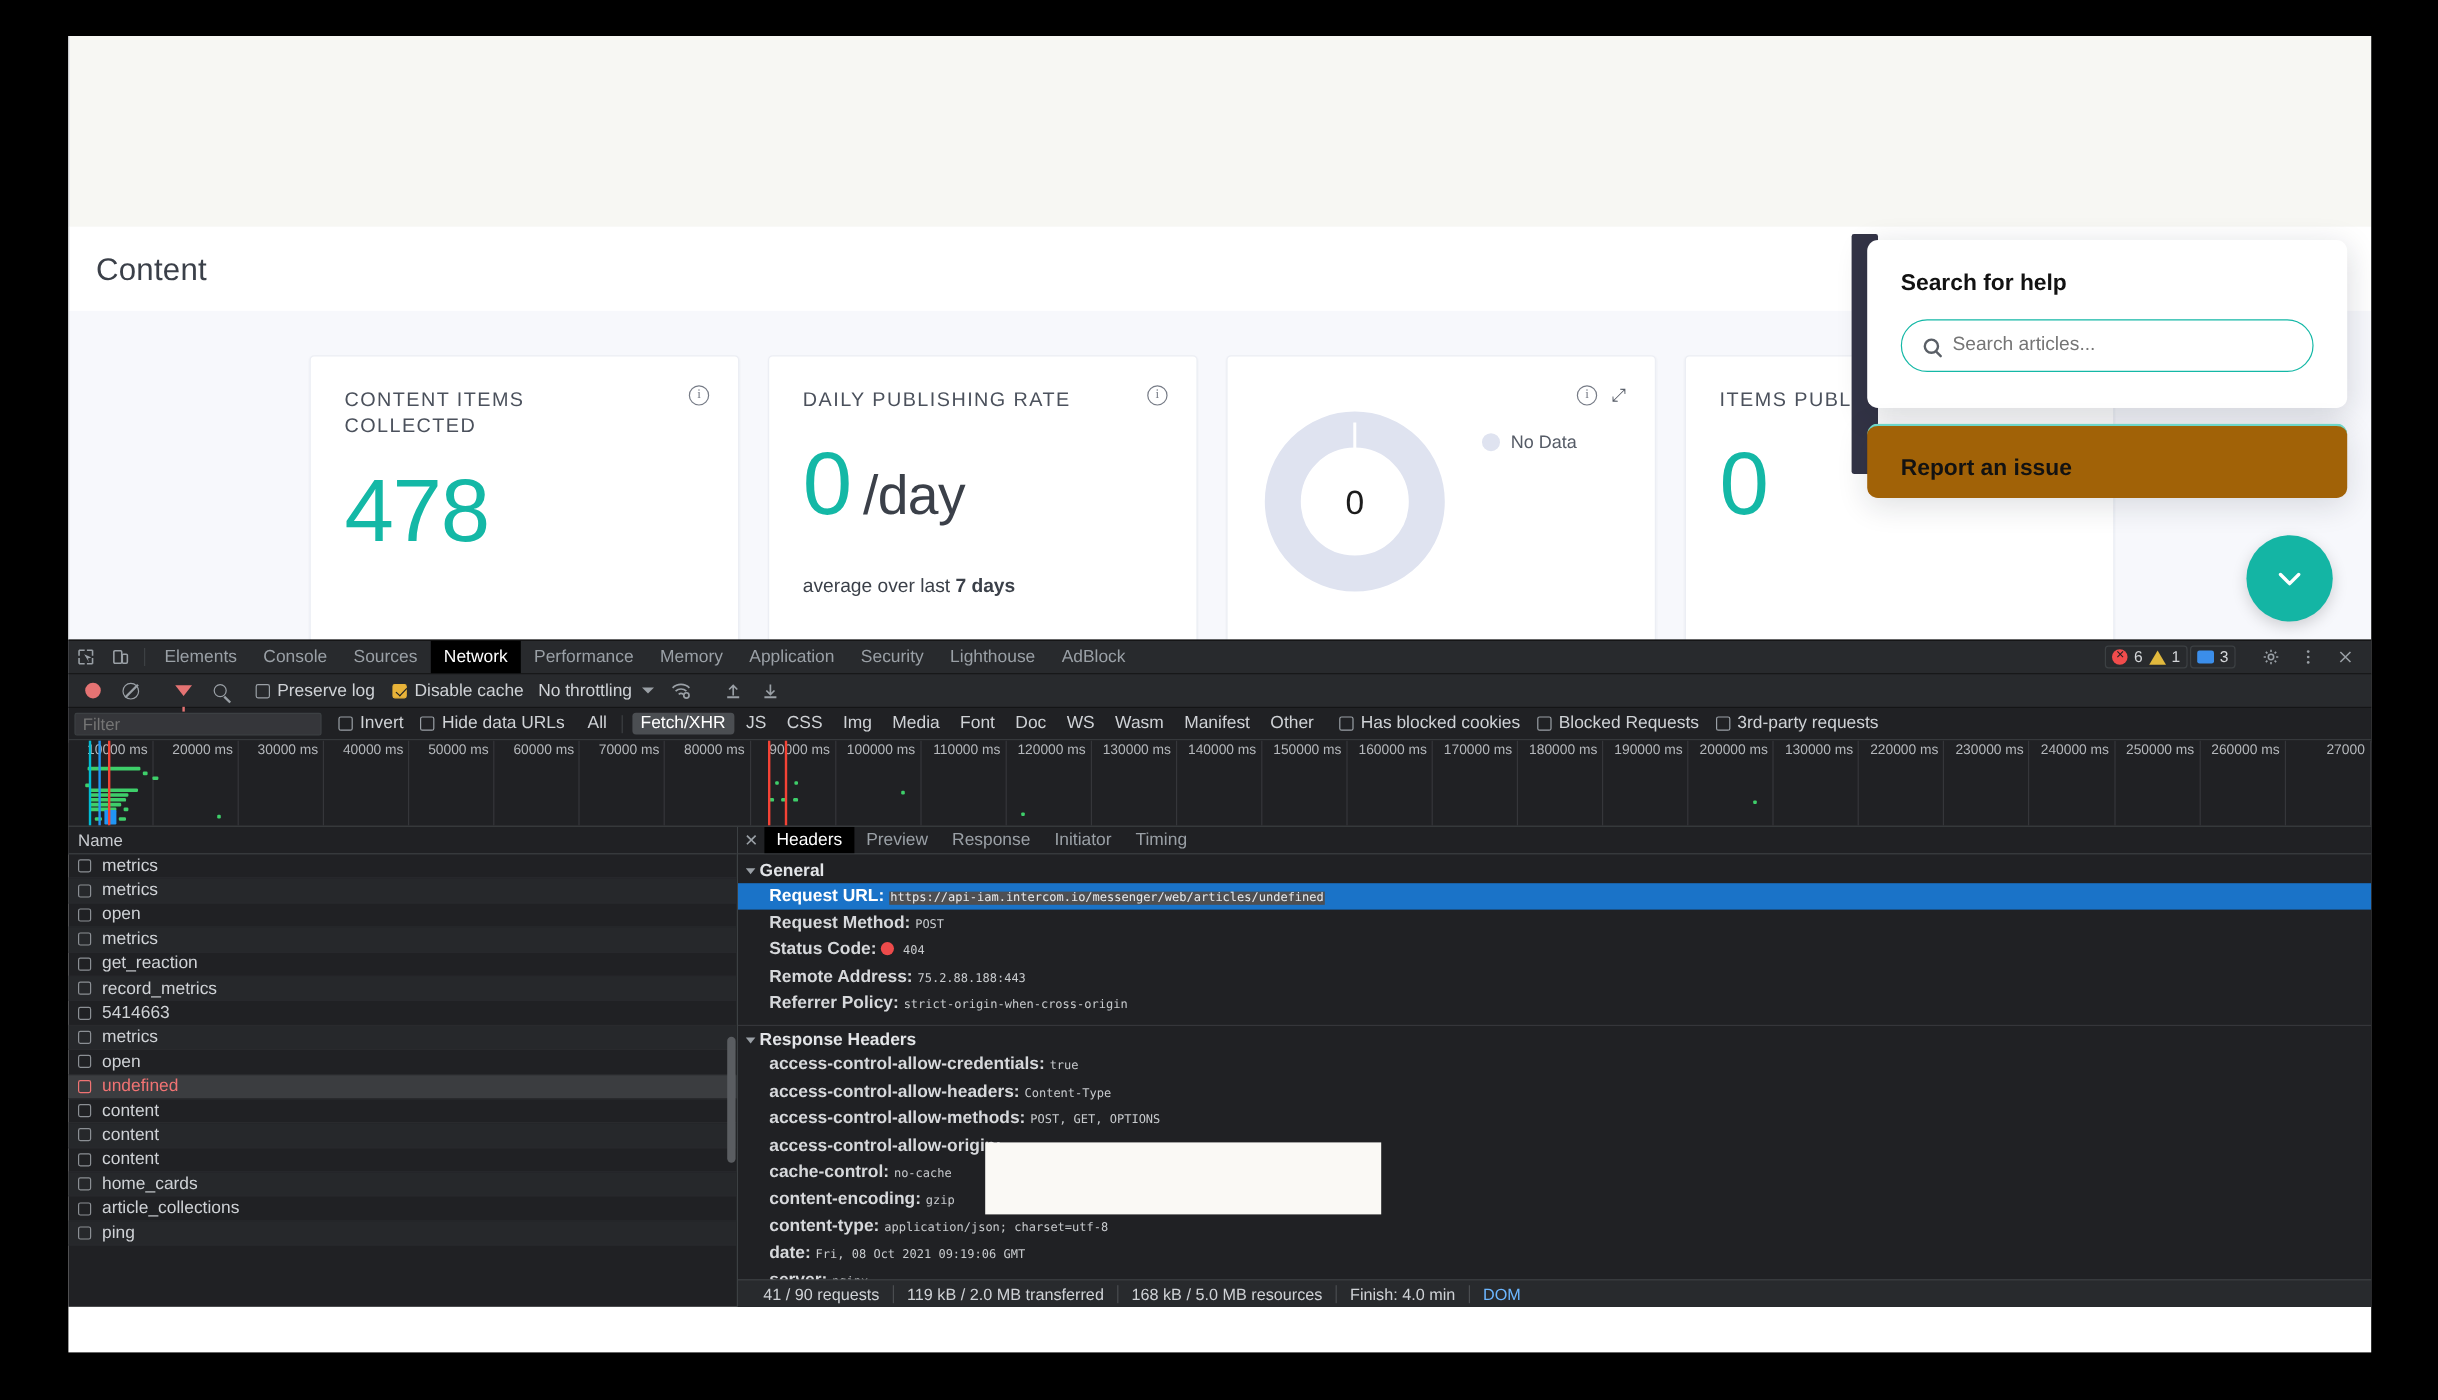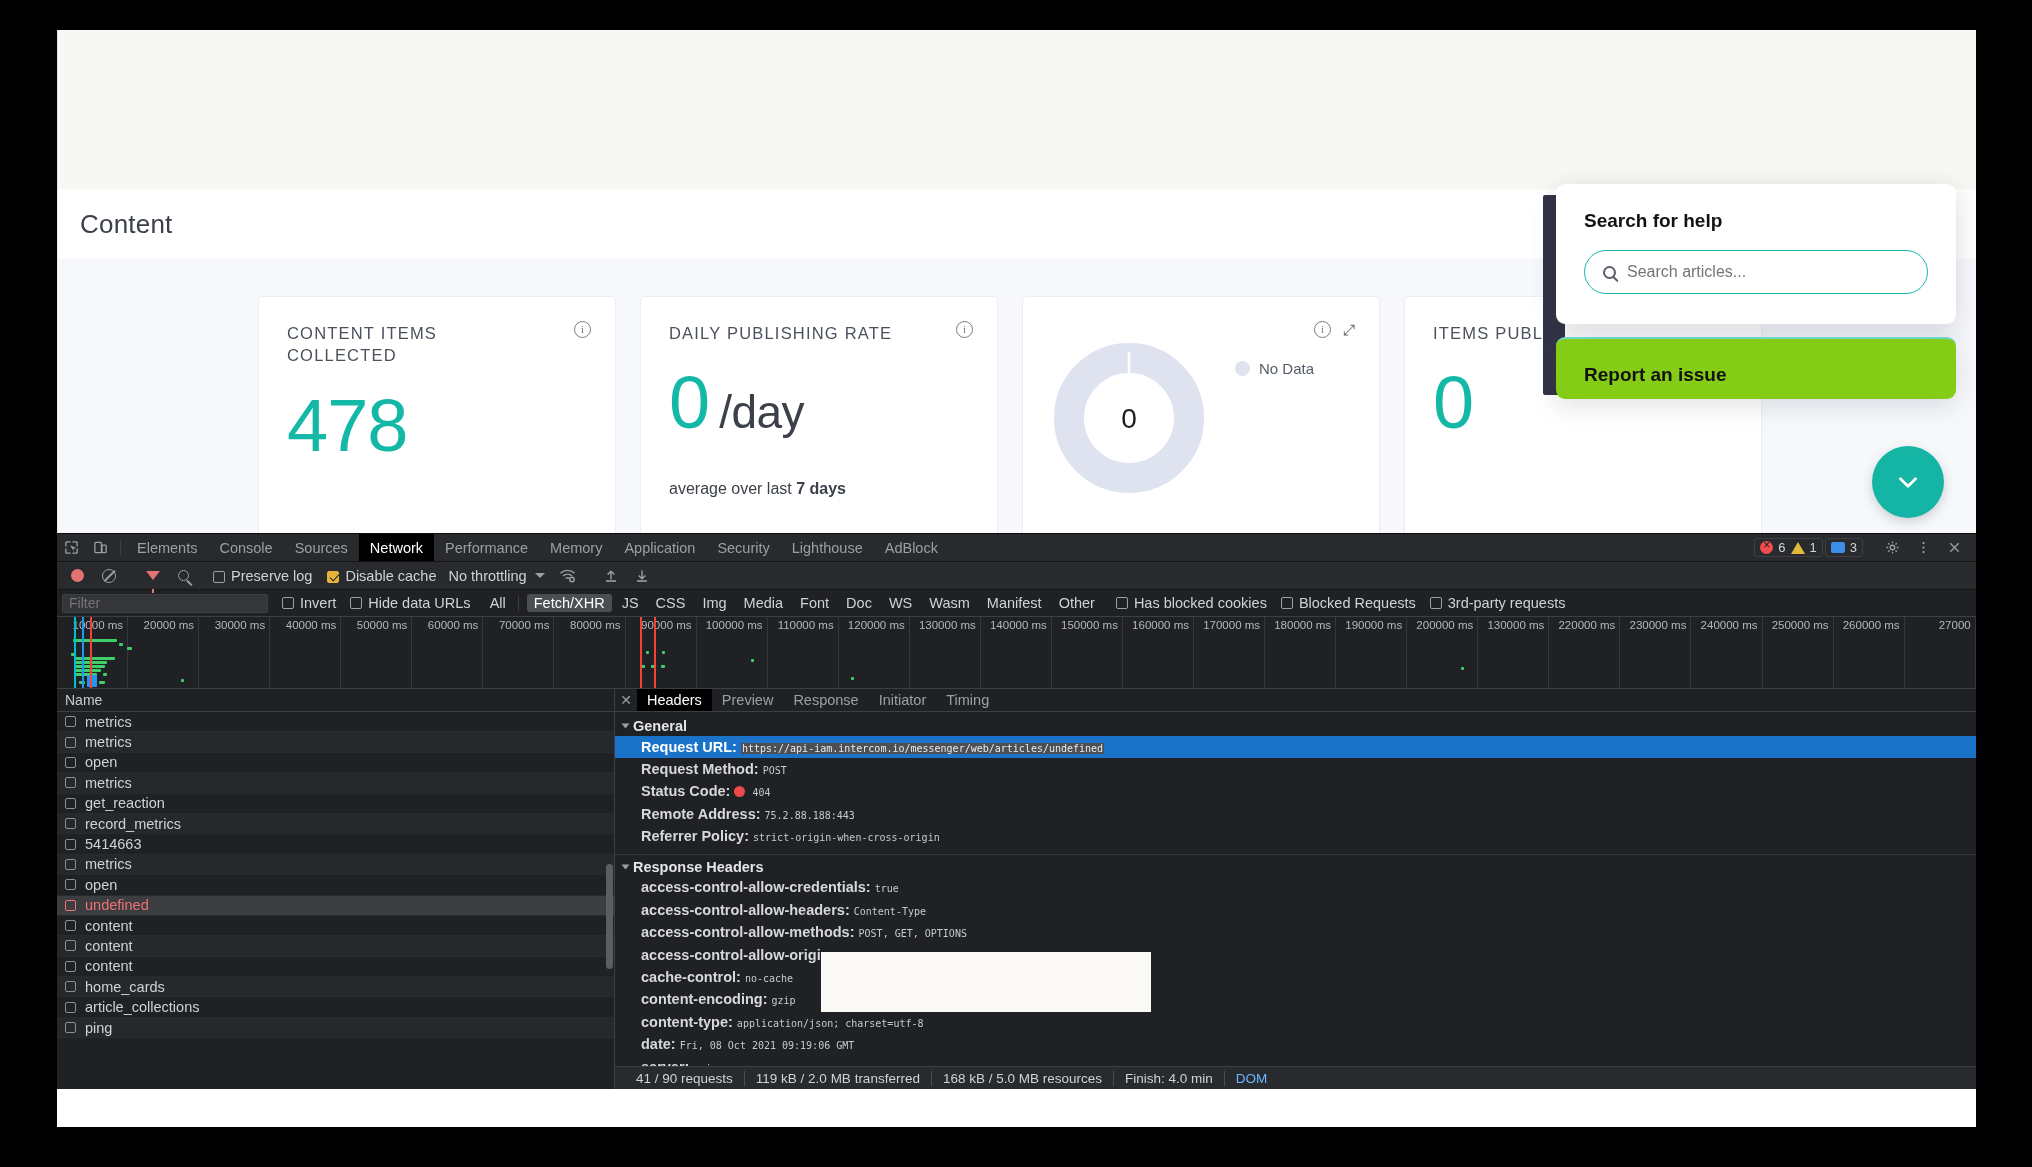--- a/index.html
+++ b/index.html
@@ -115,21 +115,21 @@
   
   #messenger-scroll {
     position: absolute;
     left: 1543px; top: 195px;
     width: 22px; height: 200px;
     background: #333446;
     border-radius: 2px;
   }
   #messenger {
     position: absolute;
-    left: 1556px; top: 184px;
+    left: 1556px; top: 200px;
     width: 400px; height: 230px;
     z-index: 40;
   }
   .msgr-card {
     background: #fff;
     border-radius: 9px;
     box-shadow: 0 6px 26px rgba(20,25,45,.16);
     padding: 26px 28px 30px;
   }
   .msgr-title { font-size: 19px; font-weight: 700; color: #121212; }
@@ -150,21 +150,21 @@
     content:""; position:absolute; right:-5px; bottom:-3px;
     width: 7px; height: 2px; background: #5a5f66;
     transform: rotate(45deg); border-radius: 1px;
   }
   .search-inp {
     border: none; outline: none; font-size: 16px; color: #6c7178;
     font-family: "Liberation Sans", sans-serif; background: transparent; width: 100%;
   }
   .msgr-card2 {
     margin-top: 13px;
-    background: #84cc16;
+    background: #a16207;
     border-radius: 9px;
     border-top: 2.5px solid #6ed6c8;
     box-shadow: 0 6px 26px rgba(20,25,45,.14);
     padding: 25px 28px 0;
     height: 62px;
     overflow: hidden;
   }
 
   #launcher {
     position: absolute;

